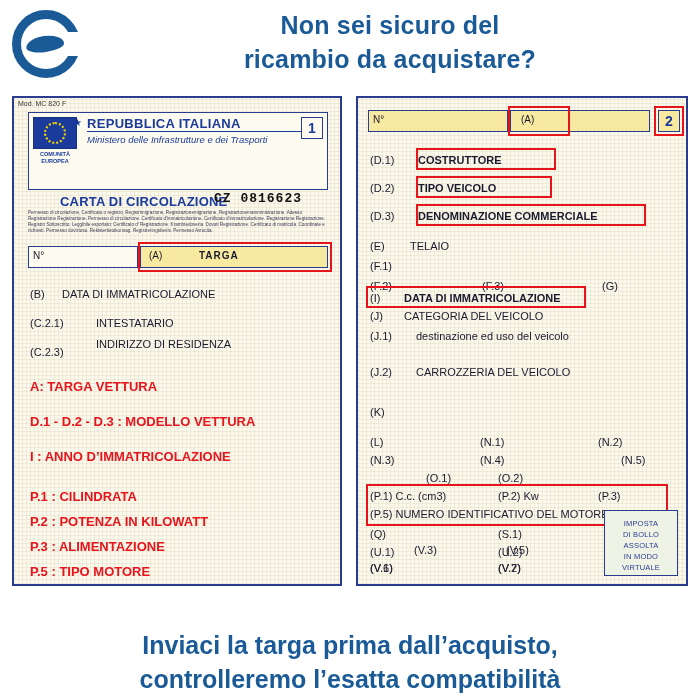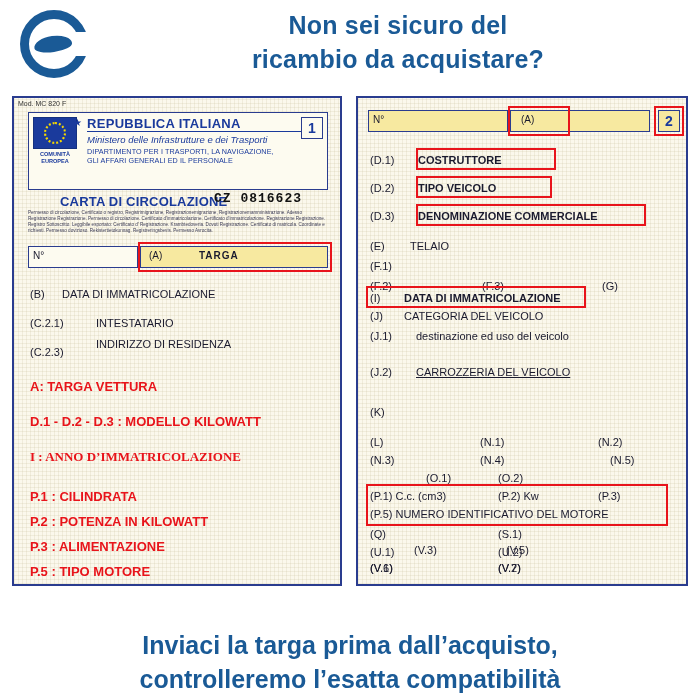--- a/index.html
+++ b/index.html
@@ -12,21 +12,21 @@
   }
   #root {
     position: relative;
     width: 700px; height: 700px;
     background: #ffffff;
   }
 
   
   .header {
     position: absolute;
-    left: 8px; top: 0;
+    left: 0; top: 0;
     width: 636px; height: 92px;
   }
   .logo {
     position: absolute;
     left: 12px; top: 10px;
     width: 68px; height: 68px;
   }
   .logo .ring {
     position: absolute;
     left: 0; top: 0;
@@ -289,24 +289,20 @@
         <div class="stars"></div>
       </div>
       <div class="eu-cap">
         <span>COMUNITÀ</span><br>
         <span>EUROPEA</span>
       </div>
       <div class="rep-star">★</div>
       <div class="rep-title">REPUBBLICA ITALIANA</div>
       <div class="rep-line"></div>
       <div class="min-1">Ministero delle Infrastrutture e dei Trasporti</div>
-      <div class="min-2">
-        <span>DIPARTIMENTO PER I TRASPORTI, LA NAVIGAZIONE,</span><br>
-        <span>GLI AFFARI GENERALI ED IL PERSONALE</span>
-      </div>
       <div class="boxnum">1</div>
     </div>
 
     <div class="carta">CARTA DI CIRCOLAZIONE</div>
     <div class="carta-num">CZ 0816623</div>
     <div class="microtext">Permesso di circolazione, Certificato o registro, Registrimigrazione, Registrazionemigrazione, Registrazionemamministrazione. Adesso Registrazione Registrazione. Permesso di circolazione. Certificato d'immatricolazione. Certificato d'immatricolazione. Registrazione Registrazione. Registro Sottoscritto. Leggibile esportato: Certificato d' Registrazione. Krambtedoveria. Dovuti Registrazione. Certificato di matricola. Coordinate e richiesti. Permesso dovizioso. Rekistertietokunnag. Registreringsbevis. Permesso Avrocita.</div>
 
     <div class="nbox" style="left:14px; top:148px; width:110px; height:22px;">
       <span>N°</span>
     </div>
@@ -319,22 +315,22 @@
     <div class="fld" style="left:16px; top:190px;">(B)</div>
     <div class="fld" style="left:48px; top:190px;">DATA DI IMMATRICOLAZIONE</div>
 
     <div class="fld" style="left:16px; top:219px;">(C.2.1)</div>
     <div class="fld" style="left:82px; top:219px;">INTESTATARIO</div>
 
     <div class="fld" style="left:16px; top:248px;">(C.2.3)</div>
     <div class="fld" style="left:82px; top:240px;">INDIRIZZO DI RESIDENZA</div>
 
     <div class="legend" style="left:16px; top:281px;">A: TARGA VETTURA</div>
-    <div class="legend" style="left:16px; top:316px;">D.1 - D.2 - D.3 : MODELLO KILOWATT</div>
-    <div class="legend" style="left:16px; top:351px;font-family:Liberation Serif, serif;">I : ANNO D’IMMATRICOLAZIONE</div>
+    <div class="legend" style="left:16px; top:316px;">D.1 - D.2 - D.3 : MODELLO VETTURA</div>
+    <div class="legend" style="left:16px; top:351px;">I : ANNO D’IMMATRICOLAZIONE</div>
     <div class="legend" style="left:16px; top:391px;">P.1 : CILINDRATA</div>
     <div class="legend" style="left:16px; top:416px;">P.2 : POTENZA IN KILOWATT</div>
     <div class="legend" style="left:16px; top:441px;">P.3 : ALIMENTAZIONE</div>
     <div class="legend" style="left:16px; top:466px;">P.5 :  TIPO MOTORE</div>
   </div>
 
   <div class="card" id="card-right">
     <div class="texture"></div>
 
     <div class="nbox yellow" style="left:10px; top:12px; width:140px; height:22px;">
@@ -372,31 +368,31 @@
     <div class="fld fld-b" style="left:46px; top:194px;">DATA DI IMMATRICOLAZIONE</div>
     <div class="hl" style="left:8px; top:188px; width:220px; height:22px;"></div>
 
     <div class="fld" style="left:12px; top:212px;">(J)</div>
     <div class="fld" style="left:46px; top:212px;">CATEGORIA DEL VEICOLO</div>
 
     <div class="fld" style="left:12px; top:232px;">(J.1)</div>
     <div class="fld" style="left:58px; top:232px;">destinazione ed uso del veicolo</div>
 
     <div class="fld" style="left:12px; top:268px;">(J.2)</div>
-    <div class="fld" style="left:58px; top:268px;text-decoration:underline;">CARROZZERIA DEL VEICOLO</div>
+    <div class="fld" style="left:58px; top:268px;">CARROZZERIA DEL VEICOLO</div>
 
     <div class="fld" style="left:12px; top:308px;">(K)</div>
 
     <div class="fld" style="left:12px; top:338px;">(L)</div>
     <div class="fld" style="left:122px; top:338px;">(N.1)</div>
     <div class="fld" style="left:240px; top:338px;">(N.2)</div>
 
     <div class="fld" style="left:12px; top:356px;">(N.3)</div>
     <div class="fld" style="left:122px; top:356px;">(N.4)</div>
-    <div class="fld" style="left:252px; top:356px;">(N.5)</div>
+    <div class="fld" style="left:240px; top:356px;padding-left:23px;">(N.5)</div>
 
     <div class="fld" style="left:68px; top:374px;">(O.1)</div>
     <div class="fld" style="left:140px; top:374px;">(O.2)</div>
 
     <div class="fld" style="left:12px; top:392px;">(P.1) C.c. (cm3)</div>
     <div class="fld" style="left:140px; top:392px;">(P.2) Kw</div>
     <div class="fld" style="left:240px; top:392px;">(P.3)</div>
 
     <div class="fld" style="left:12px; top:410px;">(P.5) NUMERO IDENTIFICATIVO DEL MOTORE</div>
     <div class="hl" style="left:8px; top:386px; width:302px; height:42px;"></div>
@@ -411,20 +407,27 @@
     <div class="fld" style="left:140px; top:464px;">(V.2)</div>
 
     <div class="fld" style="left:12px; top:446px;margin-left:44px;">(V.3)</div>
     <div class="fld" style="left:140px; top:446px;padding-left:8px;">(V.5)</div>
 
     <div class="fld" style="left:12px; top:464px;">(V.6)</div>
     <div class="fld" style="left:140px; top:464px;">(V.7)</div>
 
     <div class="fld" style="left:12px; top:466px;"></div>
 
+    <div class="stamp">
+      <span>IMPOSTA</span><br>
+      <span>DI BOLLO</span><br>
+      <span>ASSOLTA</span><br>
+      <span>IN MODO</span><br>
+      <span>VIRTUALE</span>
+    </div>
   </div>
 
   <div class="footer">
     <div>Inviaci la targa prima dall’acquisto,</div>
     <div>controlleremo l’esatta compatibilità</div>
   </div>
 
 </div>
 
 </body></html>

